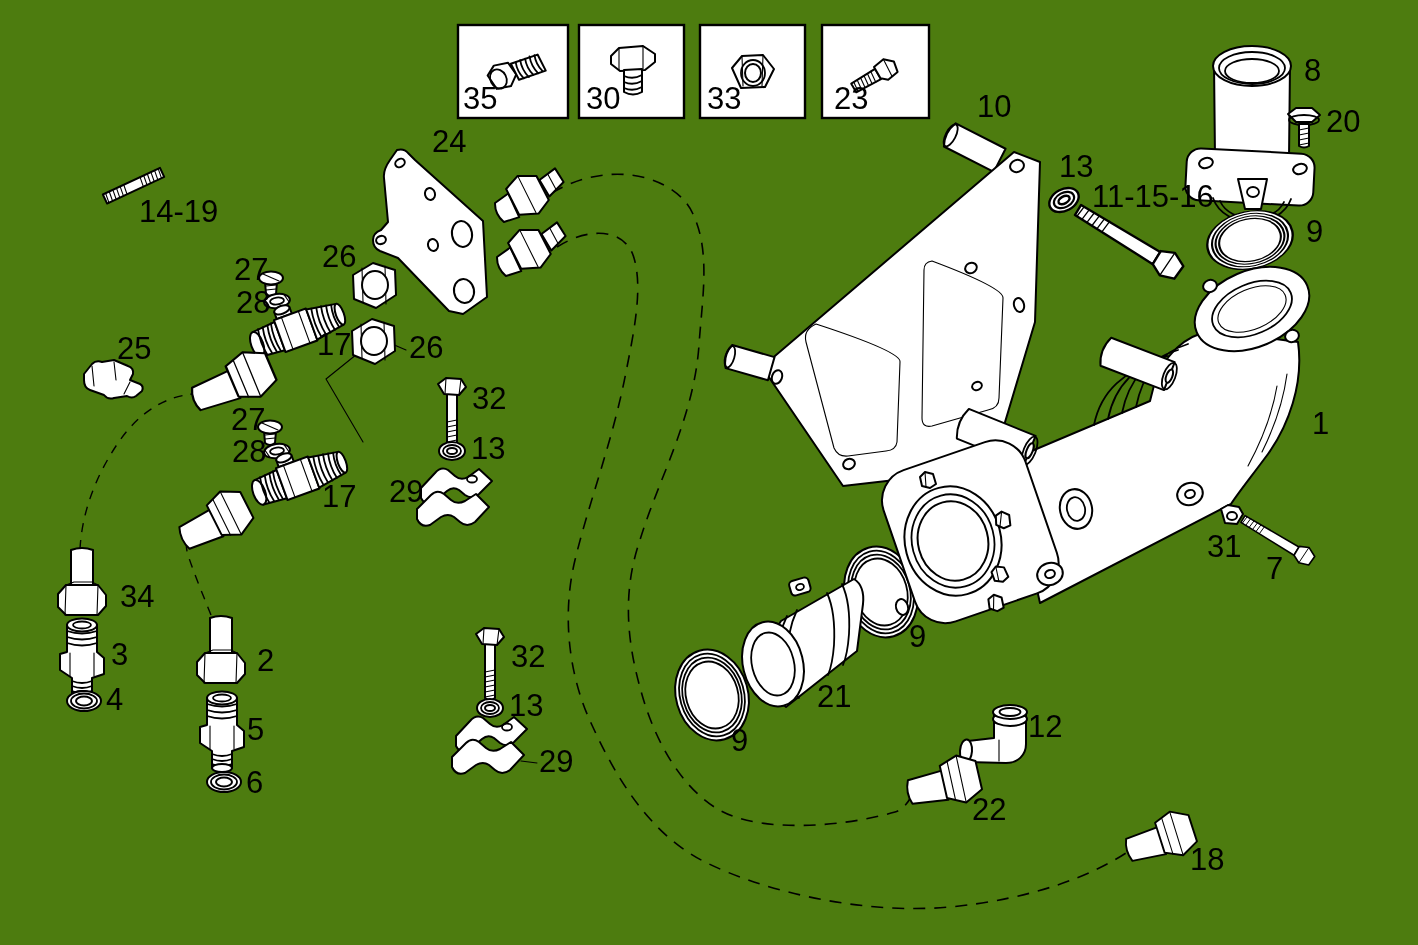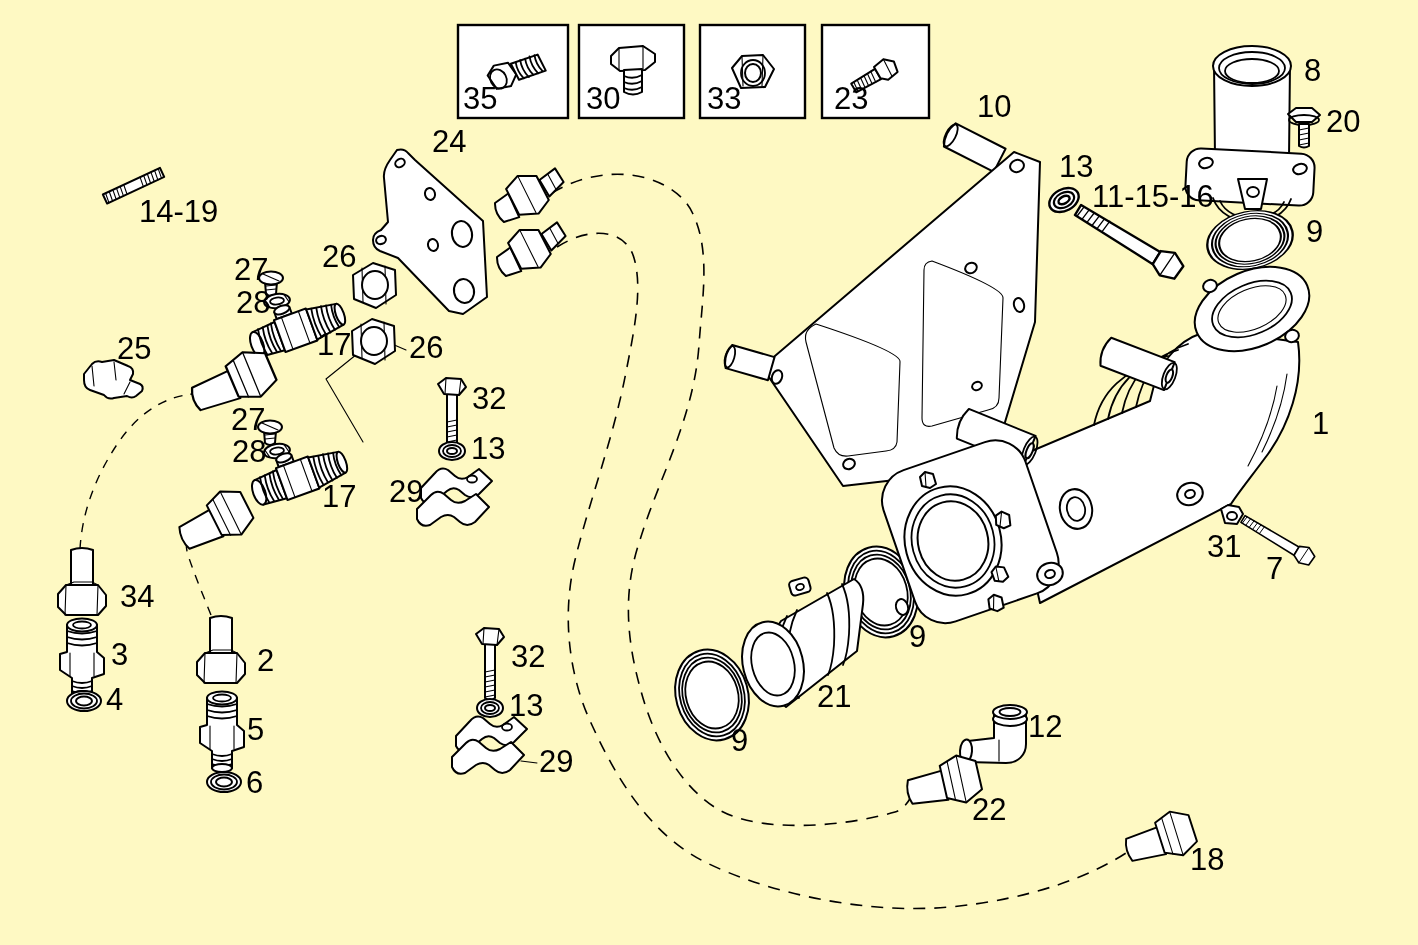--- a/index.html
+++ b/index.html
@@ -1,16 +1,16 @@
 <!DOCTYPE html>
 <html><head>
 <meta charset="utf-8">
 <style>
   html,body{margin:0;padding:0;background:#fff}
-  .stage{position:relative;width:1418px;height:945px;background:#fef9c3;overflow:hidden}
+  .stage{position:relative;width:1418px;height:945px;background:#4d7c0f;overflow:hidden}
   svg{display:block}
   .p{fill:#fff;stroke:#000;stroke-width:2;stroke-linejoin:round;stroke-linecap:round}
   .ln{fill:none;stroke:#000;stroke-width:1.8;stroke-linejoin:round;stroke-linecap:round}
   .tn{fill:none;stroke:#000;stroke-width:1.1;stroke-linejoin:round;stroke-linecap:round}
   .hose{fill:none;stroke:#000;stroke-width:1.6;stroke-dasharray:12 9}
   .hose2{fill:none;stroke:#000;stroke-width:1.4;stroke-dasharray:9 8}
   .box{fill:#fff;stroke:#000;stroke-width:2.4}
   .lbl{font-family:"Liberation Sans",sans-serif;font-size:31px;fill:#000;stroke:none}
 </style>
 </head>

